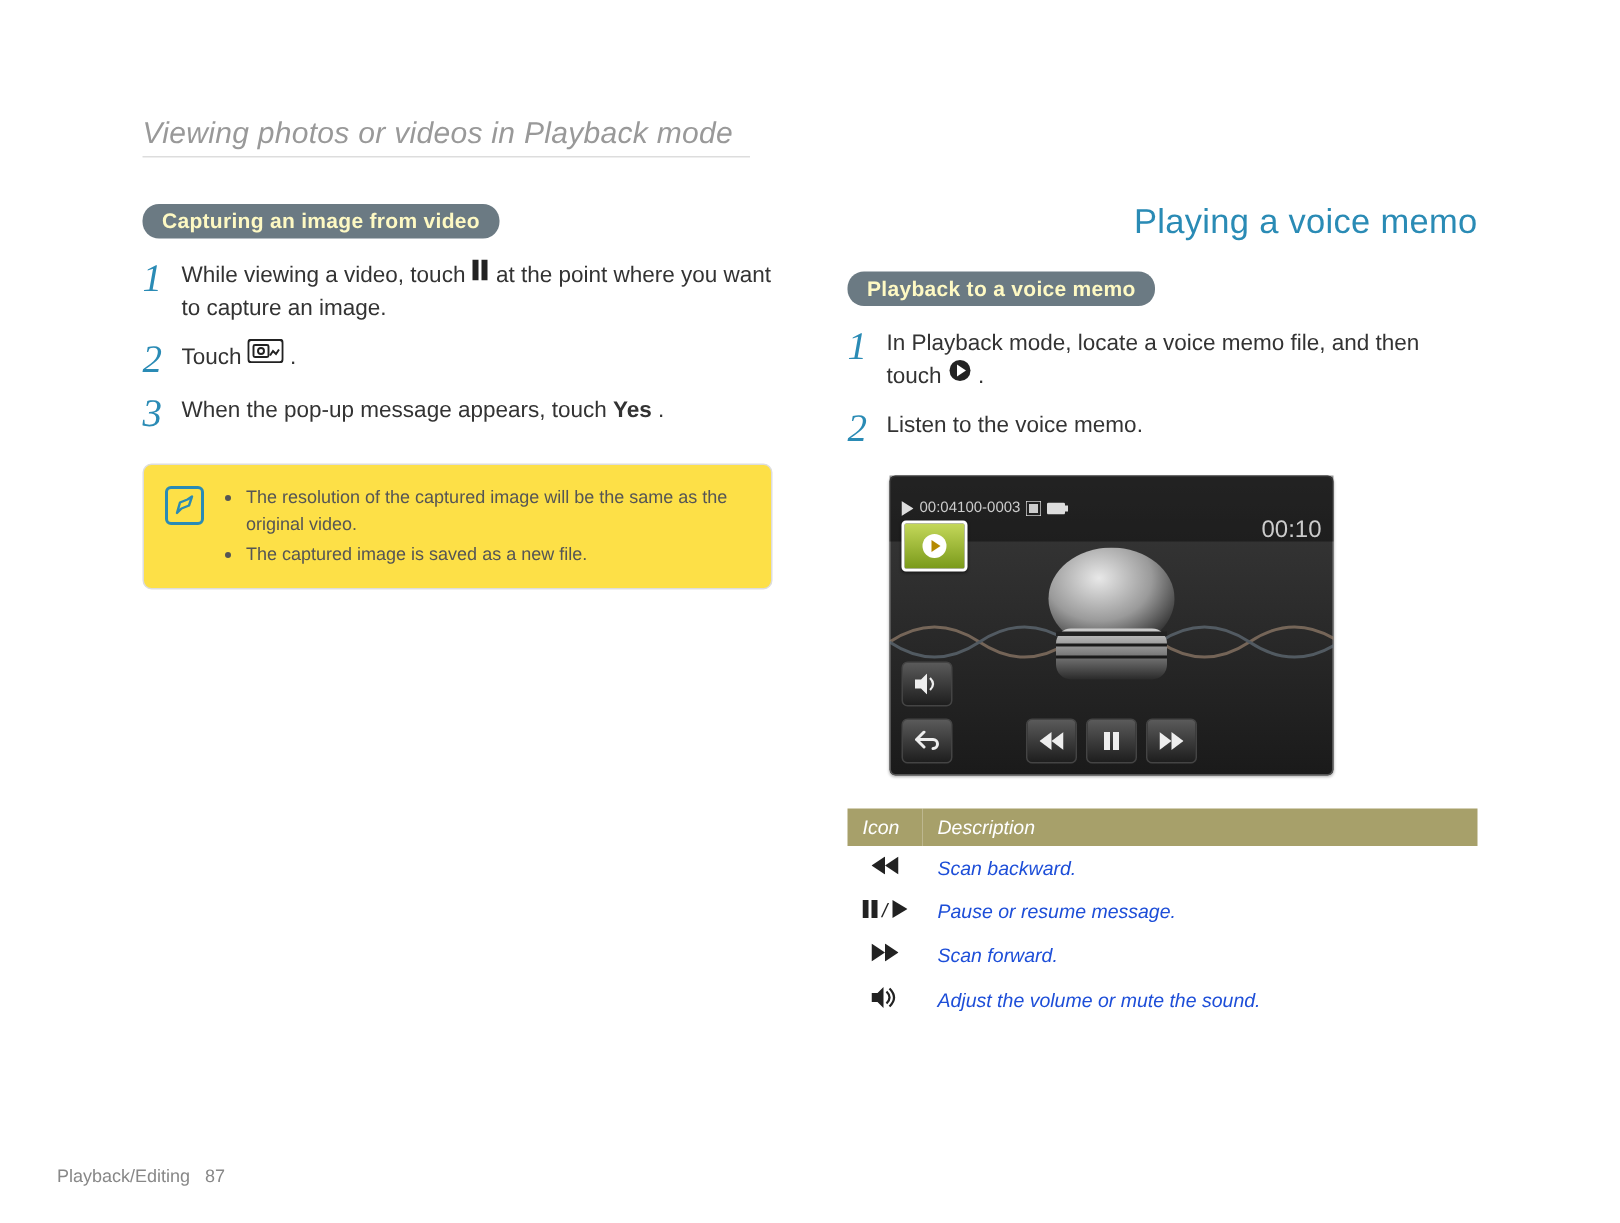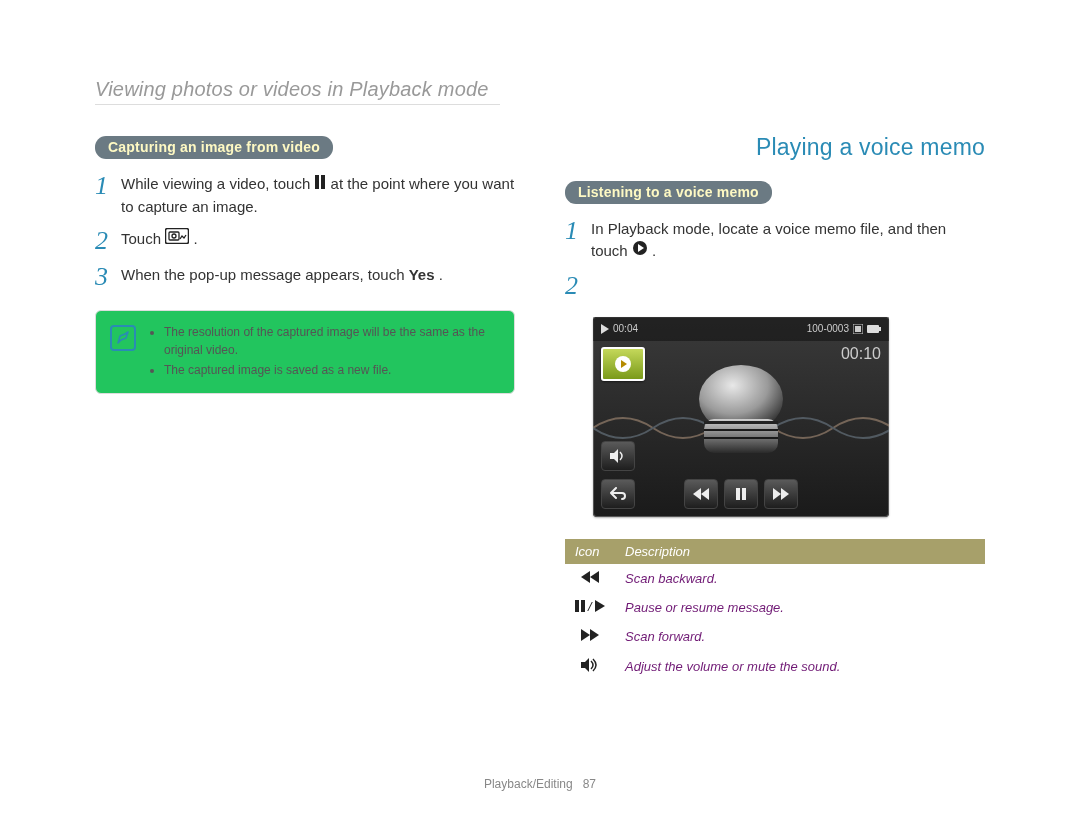--- a/index.html
+++ b/index.html
@@ -50,21 +50,21 @@
   .inline-icon {
     display:inline-block; vertical-align:middle;
     position:relative; top:-1px;
   }
   .bold { font-weight:bold; }
 
   .notebox {
     margin-top:20px;
     border:1px solid #ddd;
     border-radius:6px;
-    background:#22c55e;
+    background:#fde047;
     padding:12px 14px 12px 54px;
     position:relative;
     min-height:62px;
   }
   .notebox .note-icon {
     position:absolute; left:14px; top:14px;
     width:26px; height:26px;
     border:2px solid #2a8bb5; border-radius:4px;
     display:flex; align-items:center; justify-content:center;
   }
@@ -79,22 +79,22 @@
   
   .memo-screen {
     margin:18px 0 22px 28px;
     width:296px; height:200px;
     background:linear-gradient(#3a3a3a,#1a1a1a);
     border-radius:4px;
     position:relative;
     box-shadow: inset 0 0 0 1px #555, 0 1px 2px rgba(0,0,0,.3);
   }
   .memo-top {
-    position:absolute; left:0; top:0; right:0; height:24px;
-    display:flex; align-items:center; justify-content:space-between;
+    position:absolute; left:0; top:0; right:0; height:44px;
+    display:flex; align-items:center; justify-content:flex-start;
     padding:0 8px; font-size:10px; color:#ccc;
     background:rgba(0,0,0,.4);
   }
   .memo-status-group { display:flex; align-items:center; gap:4px; }
   .thumb {
     position:absolute; left:8px; top:30px; width:44px; height:34px;
     background:linear-gradient(#c4d85a,#7a9a1a);
     border:2px solid #fff; border-radius:3px;
     display:flex; align-items:center; justify-content:center;
     box-shadow:0 1px 2px rgba(0,0,0,.5);
@@ -123,28 +123,28 @@
   .ctrl-center { display:flex; gap:6px; margin:0 auto; }
 
   
   .icon-table { width:100%; border-collapse:collapse; font-size:13px;font-style:italic; }
   .icon-table th {
     background:#a7a06a; color:#fff; text-align:left;
     font-weight:normal; padding:5px 10px;
   }
   .icon-table th:first-child { width:48px; }
   .icon-table td {
-    padding:7px 10px; vertical-align:middle; color:#701a75;margin-top:36px;
+    padding:7px 10px; vertical-align:middle; color:#1d4ed8;margin-top:36px;
   }
   .icon-table tr+tr td { border-top:none; }
   .cell-icon { text-align:center; }
 
   .footer {
     position:absolute; left:0; right:0; bottom:24px;
-    text-align:center; font-size:12px; color:#888;
+    text-align:left; font-size:12px; color:#888;padding-left:38px;
   }
 </style>
 </head>
 <body>
 
 <div class="page-header">Viewing photos or videos in Playback mode</div>
 <div class="page-header-underline"></div>
 
 <div class="col-left">
   <span class="pill">Capturing an image from video</span>
@@ -200,38 +200,39 @@
     <ul>
       <li>The resolution of the captured image will be the same as the original video.</li>
       <li>The captured image is saved as a new file.</li>
     </ul>
   </div>
 </div>
 
 <div class="col-right">
   <h2 class="section-h2">Playing a voice memo</h2>
 
-  <span class="pill">Listening to a voice memo</span>
+  <span class="pill">Playback to a voice memo</span>
 
   <div class="numlist">
     <div class="numitem">
       <div class="bignum">1</div>
       <div class="body">
         <span>In Playback mode, locate a voice memo file, and then touch </span>
         <span class="inline-icon">
           <svg width="16" height="16" viewBox="0 0 16 16">
               <circle cx="8" cy="8" r="7" fill="#222"></circle>
               <polygon points="6,4 12,8 6,12" fill="#fff"></polygon>
             </svg>
         </span>
         <span>.</span>
       </div>
     </div>
     <div class="numitem">
       <div class="bignum">2</div>
+      <div class="body">Listen to the voice memo.</div>
     </div>
   </div>
 
   
   <div class="memo-screen">
     <div class="memo-top">
       <div class="memo-status-group">
         <svg width="8" height="10" viewBox="0 0 8 10">
             <polygon points="0,0 8,5 0,10" fill="#ddd"></polygon>
           </svg>

